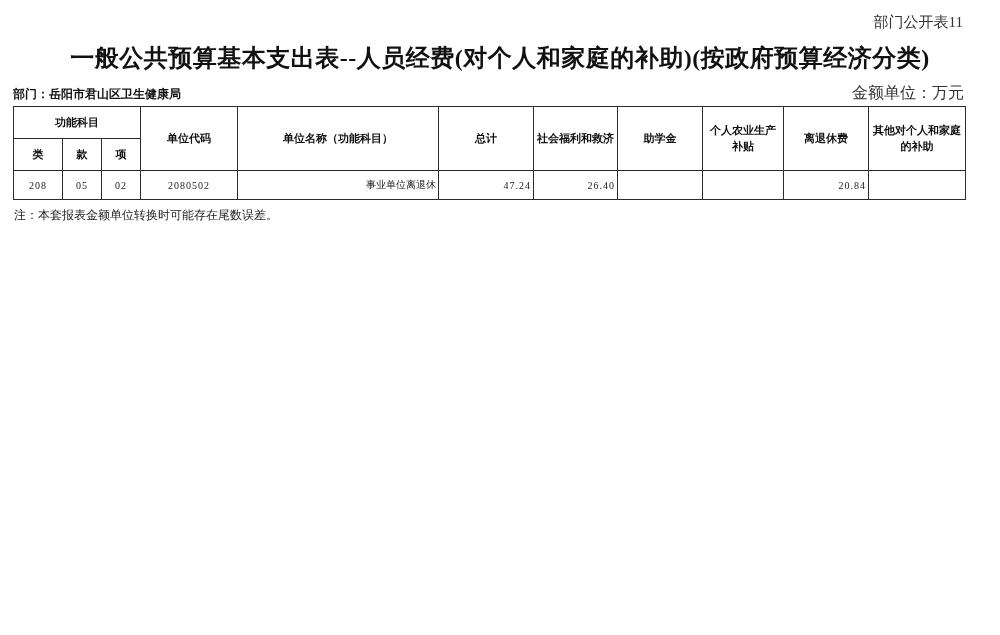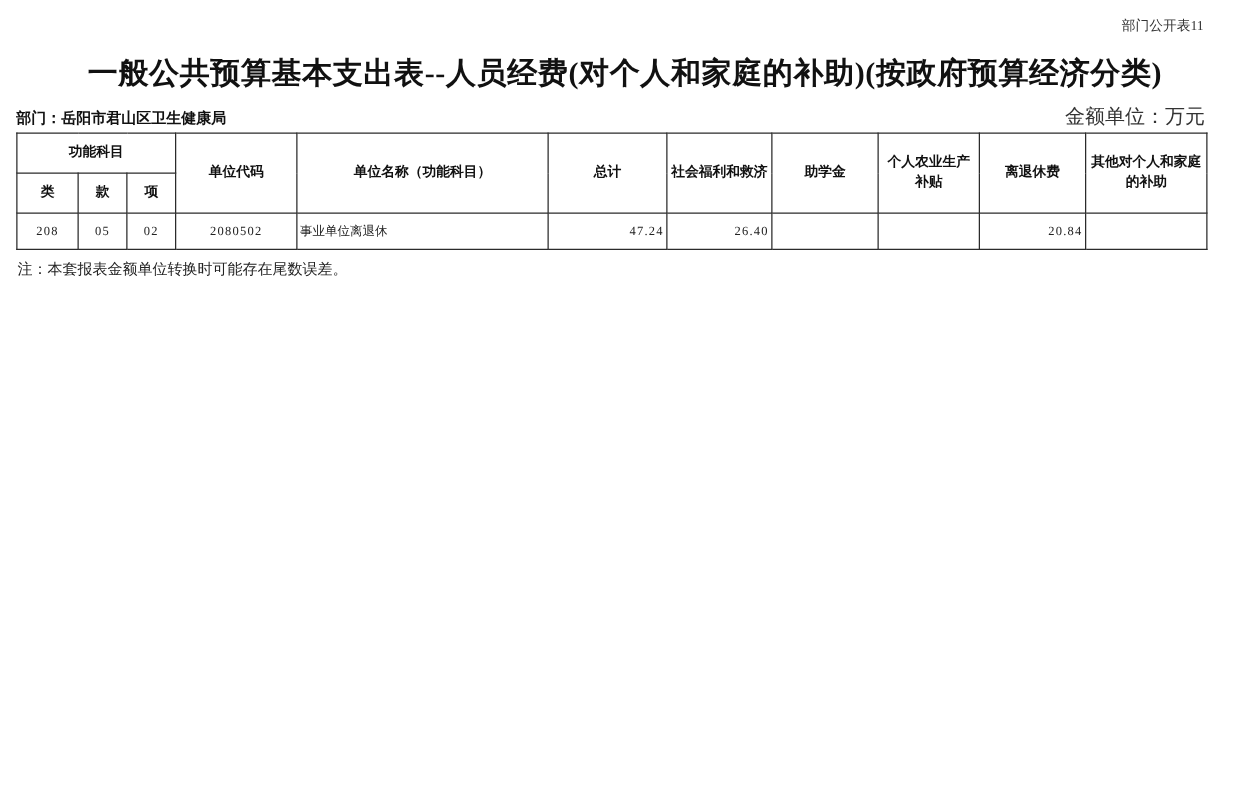--- a/index.html
+++ b/index.html
@@ -13,21 +13,21 @@
     height: 635px;
     background: #ffffff;
     font-family: "Liberation Serif", "DejaVu Serif", serif;
     color: #1a1a1a;
     overflow: hidden;
   }
   .doc-ref {
     position: absolute;
     top: 13px;
     right: 37px;
-    font-size: 11px;
+    font-size: 15px;
     color: #333333;
   }
   .title {
     position: absolute;
     top: 42px;
     left: 0;
     right: 0;
     margin: 0;
     text-align: center;
     font-size: 24px;
@@ -78,21 +78,21 @@
   }
   .hrow { height: 32px; }
   .budget-table tbody td {
     height: 26px;
     font-size: 10px;
     font-weight: normal;
     vertical-align: middle;
     color: #222222;
   }
   .cell-center { text-align: center; letter-spacing: 1px; }
-  .cell-left   { text-align: left; padding-left: 16px; }
+  .cell-left   { text-align: right; padding-left: 16px; }
   .cell-num    { text-align: right; padding-right: 4px; letter-spacing: 1px; }
   .note {
     position: absolute;
     top: 207px;
     left: 14px;
     font-size: 12px;
     color: #222222;
   }
 </style>
 </head>

